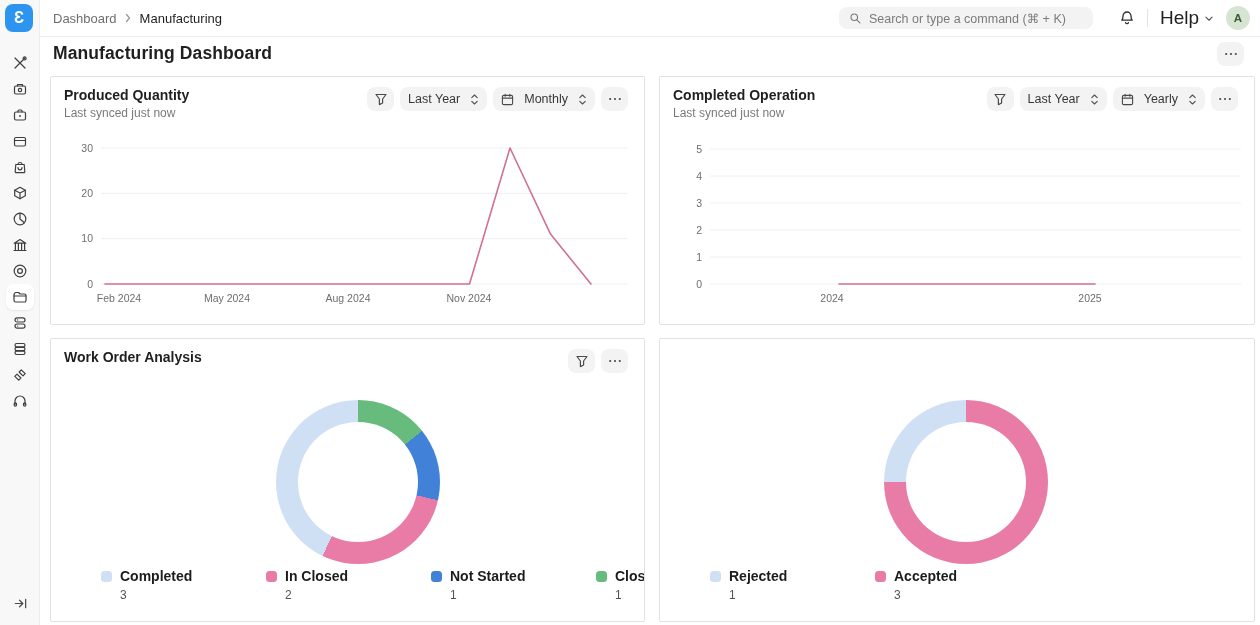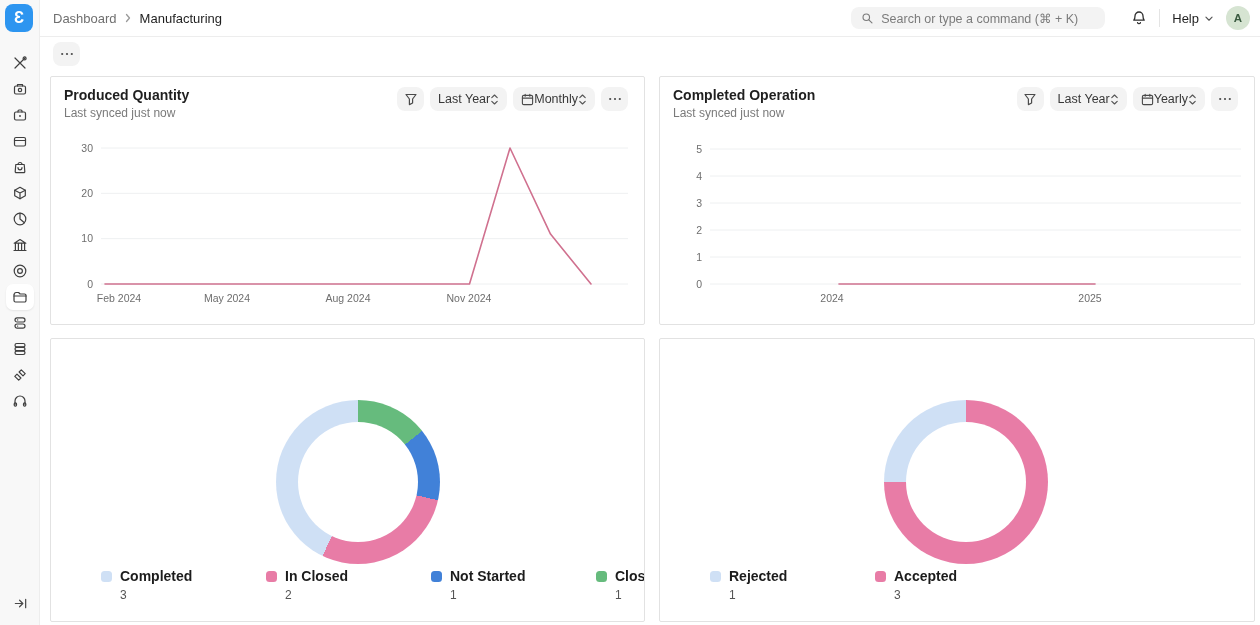--- a/index.html
+++ b/index.html
@@ -32,33 +32,33 @@
   .crumb { color:#6f6f6f; text-decoration:none; cursor:pointer; }
   .crumb.current { color:#1f1f1f; font-weight:500; }
   .nav-right { display:flex; align-items:center; }
   .search { width:254px; height:22px; background:#f3f3f3; border-radius:8px;
     display:flex; align-items:center; gap:7px; padding:0 10px; cursor:text;
     color:#7b7b7b; font-size:12.5px; }
   .bell-btn { background:none; border:none; cursor:pointer; margin-left:26px;
     display:flex; align-items:center; }
   .vdiv { width:1px; height:18px; background:#e4e4e4; margin:0 12px; }
   .help-btn { background:none; border:none; cursor:pointer; display:flex;
-    align-items:center; gap:5px; font-size:13px; font-weight:500; color:#1f1f1f;
+    align-items:center; gap:5px; font-size:19px; font-weight:500; color:#1f1f1f;
     font-family:inherit; }
   .avatar { width:24px; height:24px; border-radius:50%; background:#d6e4d2;
     color:#3a5a40; font-size:11.5px; font-weight:700; display:flex;
     align-items:center; justify-content:center; margin-left:12px; cursor:pointer; }
 
   .page-head { height:33px; display:flex; align-items:center;
     justify-content:space-between; padding:0 16px 0 13px; }
   .page-head h1 { font-size:17.5px; font-weight:700; letter-spacing:.1px; }
 
   
   .pill { height:24px; background:#f3f3f3; border:none; border-radius:8px;
-    display:inline-flex; align-items:center; gap:0; padding:0 8px;
+    display:inline-flex; align-items:center; gap:10px; padding:0 8px;
     font-size:12.5px; color:#383838; cursor:pointer; font-family:inherit;
     white-space:nowrap; }
   .pill.icon-btn { width:27px; justify-content:center; padding:0; }
 
   
   .grid { display:grid; grid-template-columns:595px 596px;
     grid-template-rows:249px 284px; gap:13px 14px; padding:6px 5px 0 10px; }
   .card { position:relative; border:1px solid #e2e2e2; border-radius:2px;
     background:#fff; overflow:hidden; }
   .card-head { display:flex; justify-content:space-between; align-items:flex-start;
@@ -214,20 +214,21 @@
         <span>Help</span>
         <svg width="10" height="7" viewBox="0 0 10 8" fill="none" stroke="#555" stroke-width="1.3" stroke-linecap="round" stroke-linejoin="round">
             <path d="m1.5 2.5 3.5 3.5L8.5 2.5"></path>
           </svg>
       </button>
       <div class="avatar">A</div>
     </div>
   </header>
 
   <div class="page-head">
+    <h1>Manufacturing Dashboard</h1>
     <button class="pill icon-btn">
       <svg width="14" height="14" viewBox="0 0 14 14">
           <circle cx="2.2" cy="7" r="1.1" fill="#4a4a4a"></circle>
           <circle cx="7" cy="7" r="1.1" fill="#4a4a4a"></circle>
           <circle cx="11.8" cy="7" r="1.1" fill="#4a4a4a"></circle>
         </svg>
     </button>
   </div>
 
   <div class="grid">
@@ -340,20 +341,39 @@
             <line x1="50" y1="72" x2="581" y2="72" stroke="#eef0f1" stroke-width="1"></line>
             <text x="42" y="75.5" text-anchor="end" font-size="10.5" fill="#6e6e6e" font-family="Liberation Sans, sans-serif">5</text>
             <text x="172" y="225" text-anchor="middle" font-size="10.5" fill="#6e6e6e" font-family="Liberation Sans, sans-serif">2024</text>
             <text x="430" y="225" text-anchor="middle" font-size="10.5" fill="#6e6e6e" font-family="Liberation Sans, sans-serif">2025</text>
             <polyline points="179.0,207.0 435.0,207.0" fill="none" stroke="#d0718f" stroke-width="1.6" stroke-linejoin="round" stroke-linecap="round"></polyline>
           </svg>
         </div>
     </section>
 
     <section class="card">
+      <div class="card-head">
+        <div>
+            <h2>Work Order Analysis</h2>
+          </div>
+        <div class="controls">
+          <button class="pill icon-btn">
+            <svg width="14" height="14" viewBox="0 0 14 14" fill="none" stroke="#4a4a4a" stroke-width="1.2" stroke-linejoin="round">
+                <path d="M2 2.5h10L8.6 7v4l-3.2 1.6V7z"></path>
+              </svg>
+          </button>
+          <button class="pill icon-btn">
+            <svg width="14" height="14" viewBox="0 0 14 14">
+                <circle cx="2.2" cy="7" r="1.1" fill="#4a4a4a"></circle>
+                <circle cx="7" cy="7" r="1.1" fill="#4a4a4a"></circle>
+                <circle cx="11.8" cy="7" r="1.1" fill="#4a4a4a"></circle>
+              </svg>
+          </button>
+        </div>
+      </div>
       <div class="donut" id="donut-c" style="left: 225px; background: conic-gradient(rgb(102, 187, 125) 0deg, rgb(102, 187, 125) 51.43deg, rgb(65, 129, 216) 51.43deg, rgb(65, 129, 216) 102.86deg, rgb(232, 124, 166) 102.86deg, rgb(232, 124, 166) 205.71deg, rgb(207, 224, 245) 205.71deg, rgb(207, 224, 245) 360deg);">
           <div class="hole"></div>
         </div>
       <div class="legend" id="legend-c">
           <div class="lg-item">
             <div class="lg-head">
               <span class="lg-swatch" style="background:#cfe0f5"></span>
               <span class="lg-label">Completed</span>
             </div>
             <div class="lg-value">3</div>

